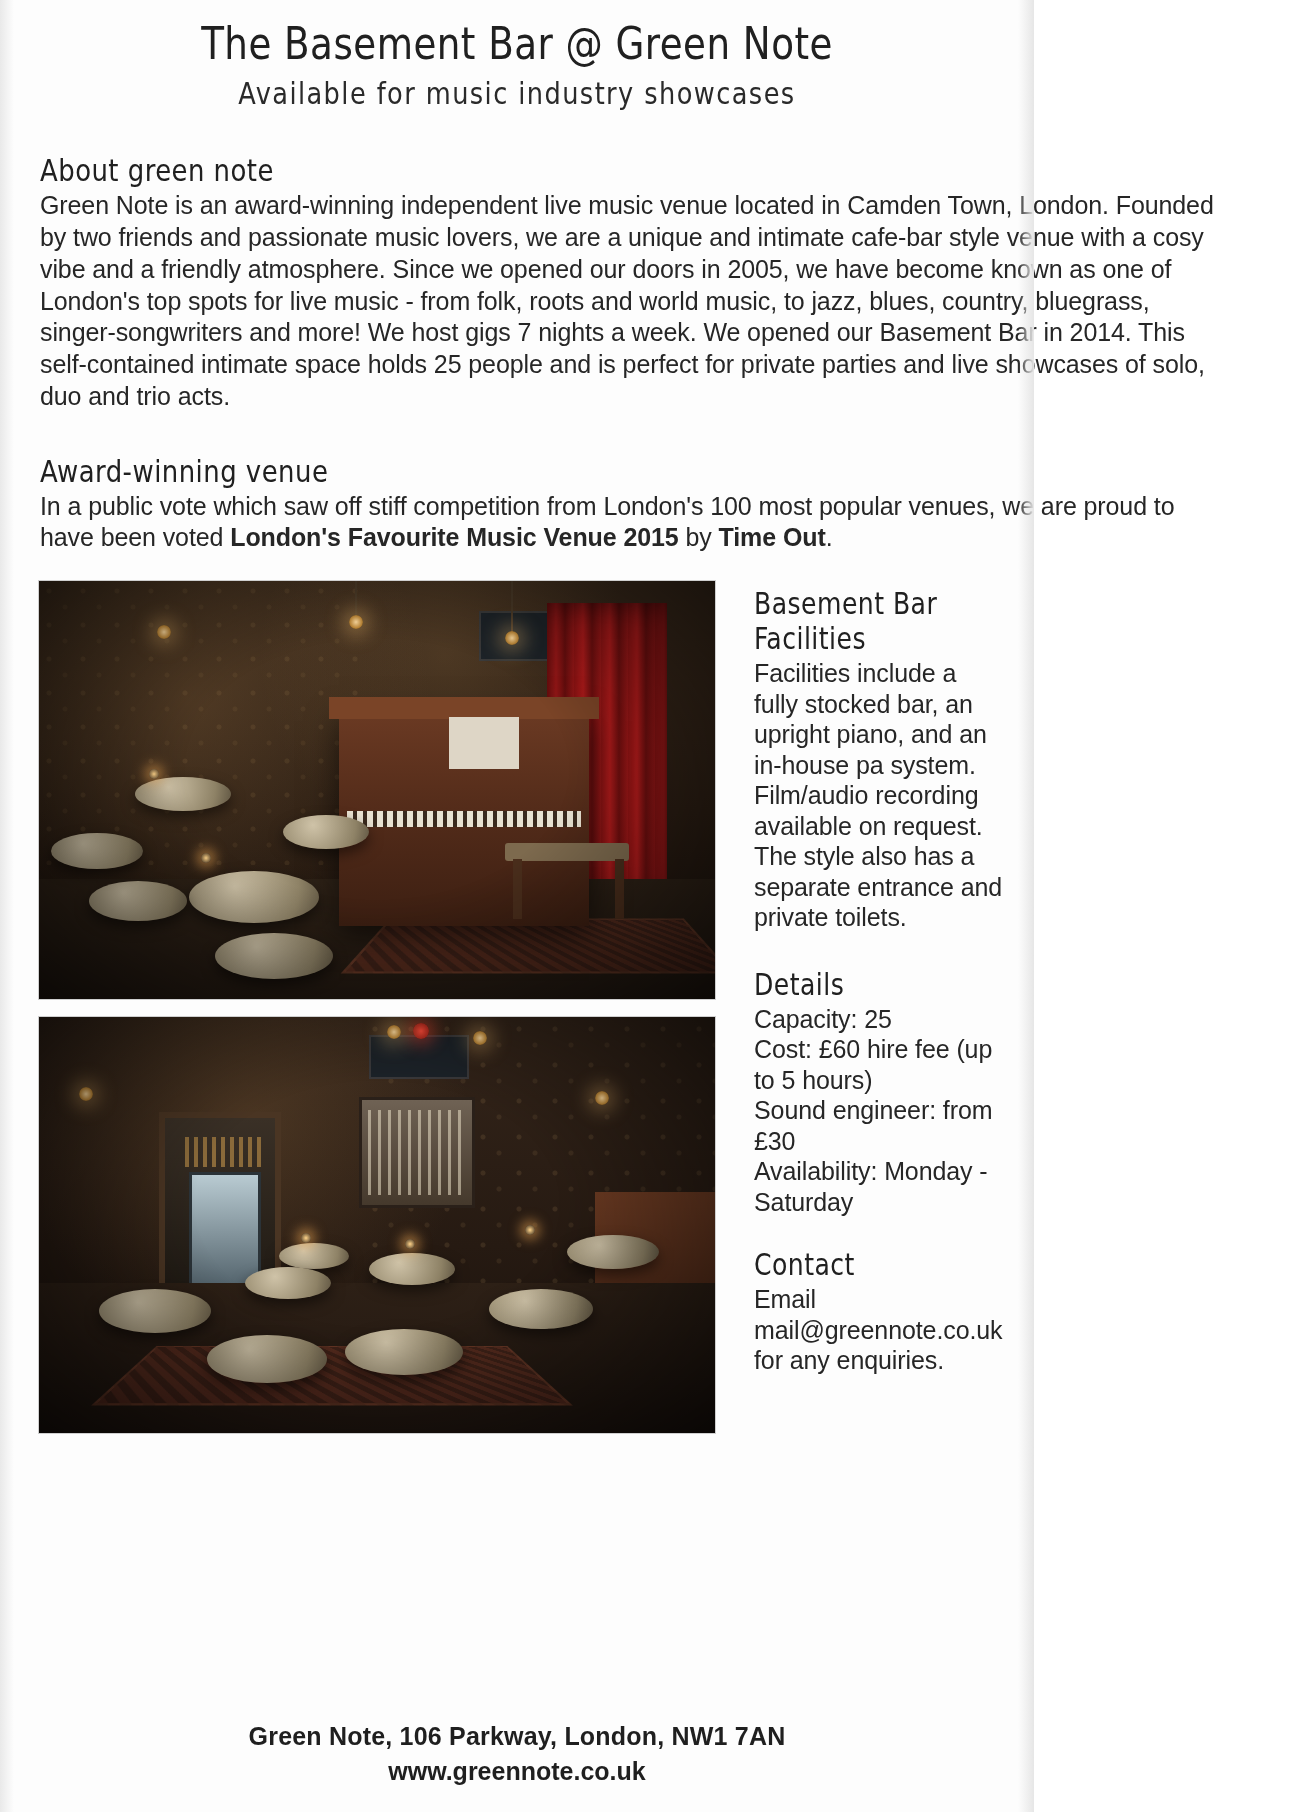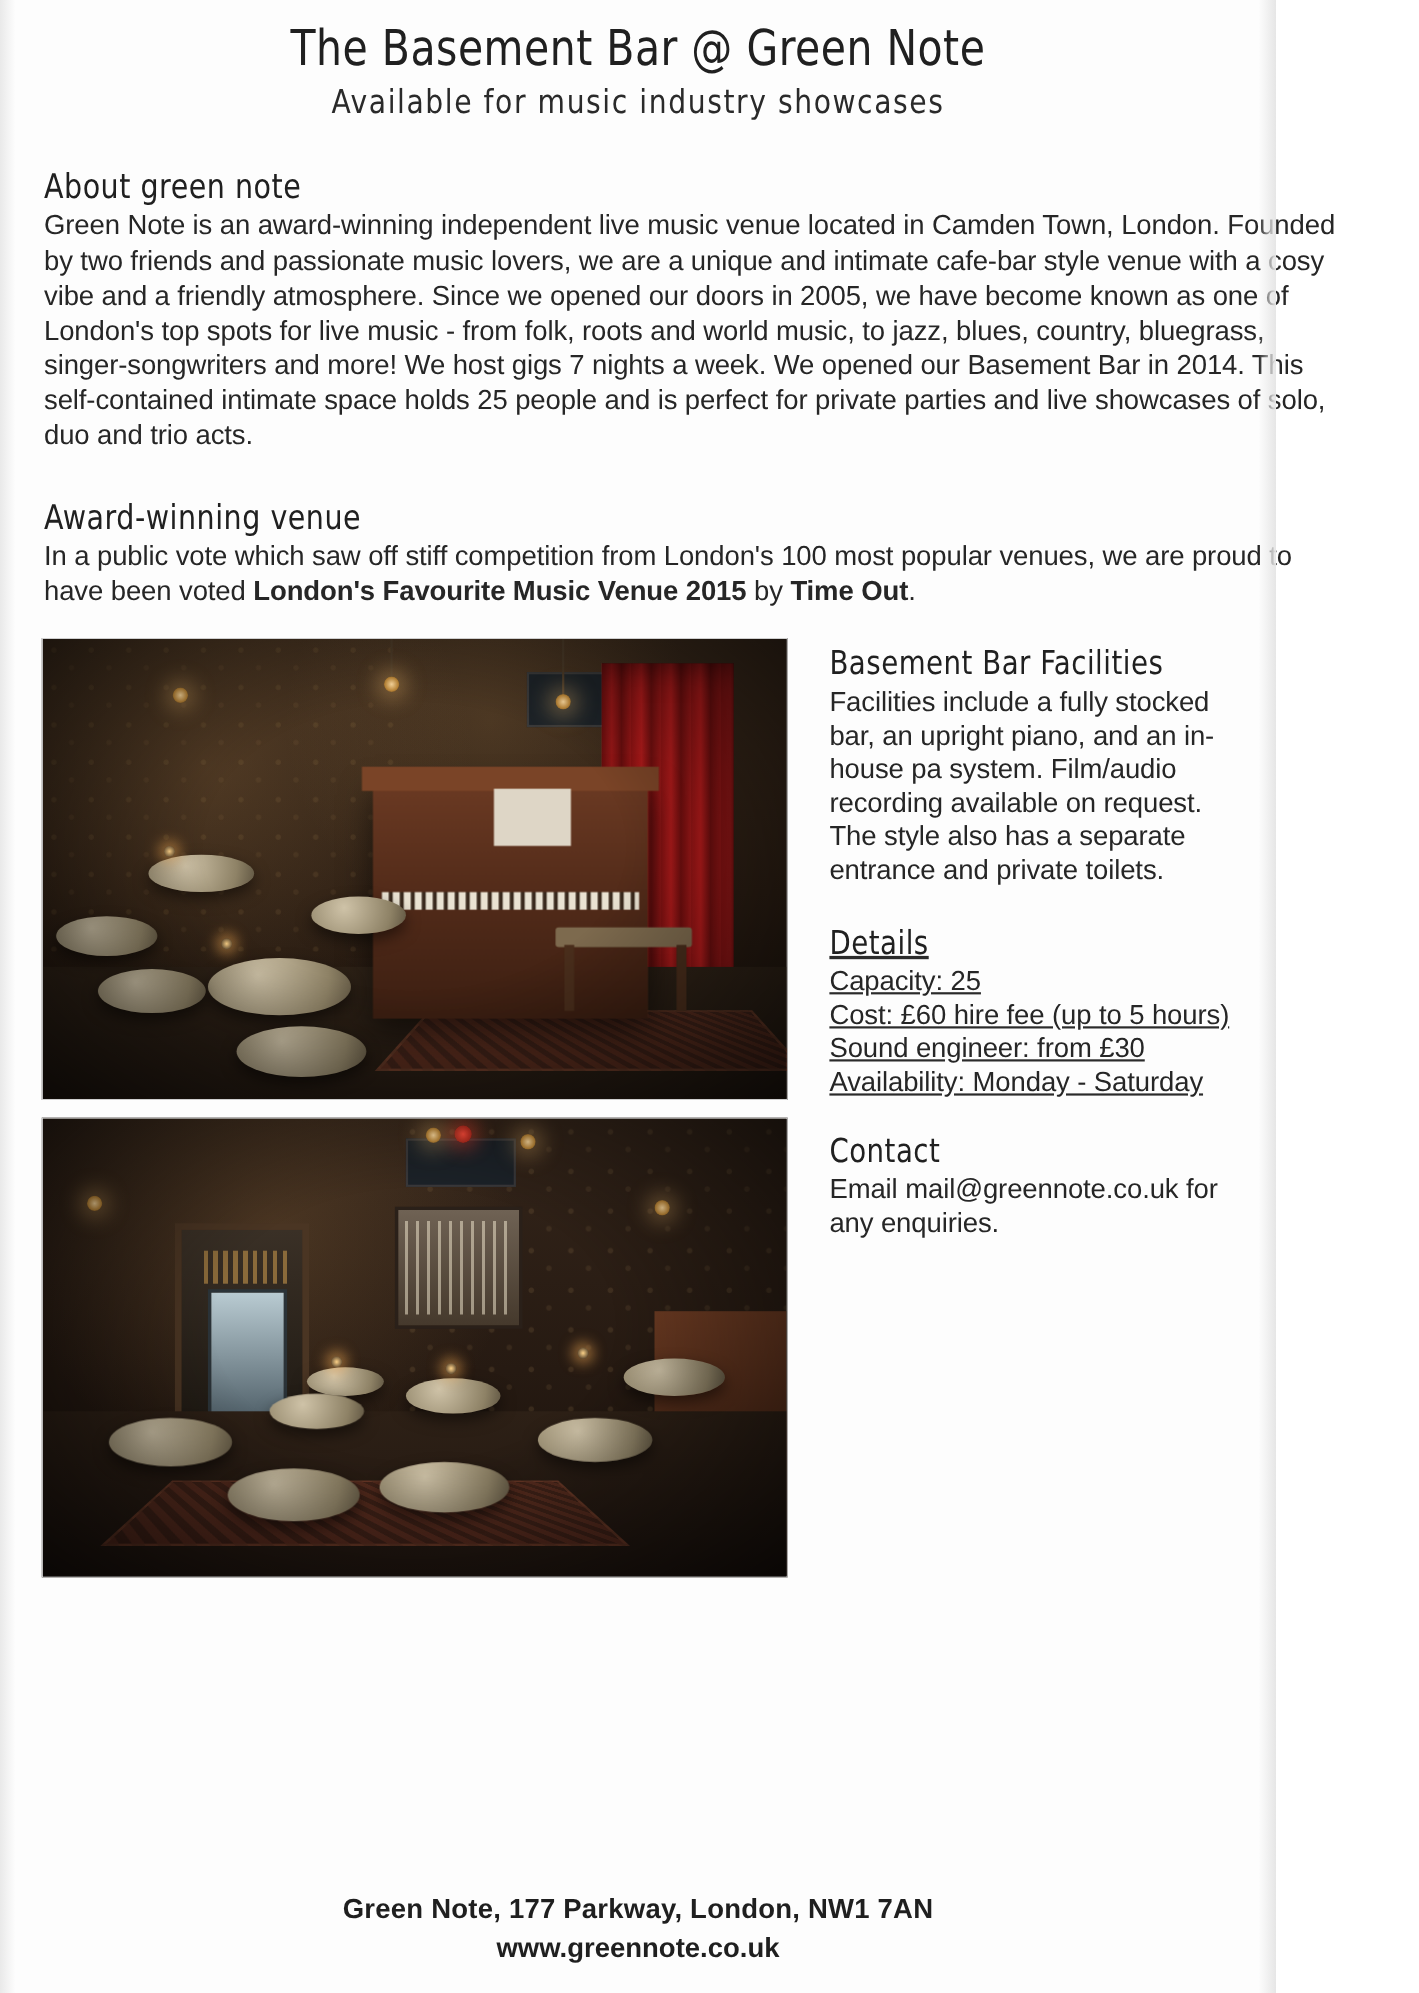--- a/index.html
+++ b/index.html
@@ -11,21 +11,21 @@
     width: 1290px;
     height: 1812px;
     font-family: "Liberation Sans", sans-serif;
     color: #2b2b2b;
     position: relative;
     overflow: hidden;
   }
   .page {
     position: absolute;
     left: 0; top: 0;
-    width: 1160px;
+    width: 1034px;
     height: 1812px;
     background: #fdfdfd;
     box-sizing: border-box;
     padding: 0 38px;
   }
   
   .page::before {
     content: "";
     position: absolute;
     left: 0; top: 0; bottom: 0;
@@ -287,21 +287,21 @@
     background: radial-gradient(ellipse at 50% 45%, rgba(0,0,0,0) 38%, rgba(0,0,0,0.68) 100%);
   }
 
   .right-section { margin-bottom: 30px; }
   .right-section .section-head { font-size: 30px; }
   .right-section .body-text {
     font-size: 25px;
     line-height: 1.22;
   }
   #facilities-block { margin-top: 2px; }
-  #details-block { margin-top: 34px; text-decoration: underline; }
+  #details-block { margin-top: 34px; }
   #location-block { margin-top: 34px; }
   #contact-block { margin-top: 30px; }
 
   .details-line { display: block; }
 
   .footer {
     position: absolute;
     left: 0; right: 0;
     bottom: 26px;
     text-align: center;
@@ -432,17 +432,17 @@
 
       <div class="right-section" id="contact-block">
         <div class="section-head heading-font">Contact</div>
         <div class="body-text">Email mail@greennote.co.uk for any enquiries.</div>
       </div>
 
     </div>
   </div>
 
   <div class="footer">
-    <div class="line1">Green Note, 177 Parkway, London, NW1 7AN</div>
+    <div class="line1">Green Note, 106 Parkway, London, NW1 7AN</div>
     <div class="line2">www.greennote.co.uk</div>
   </div>
 
 </div>
 
 </body></html>

